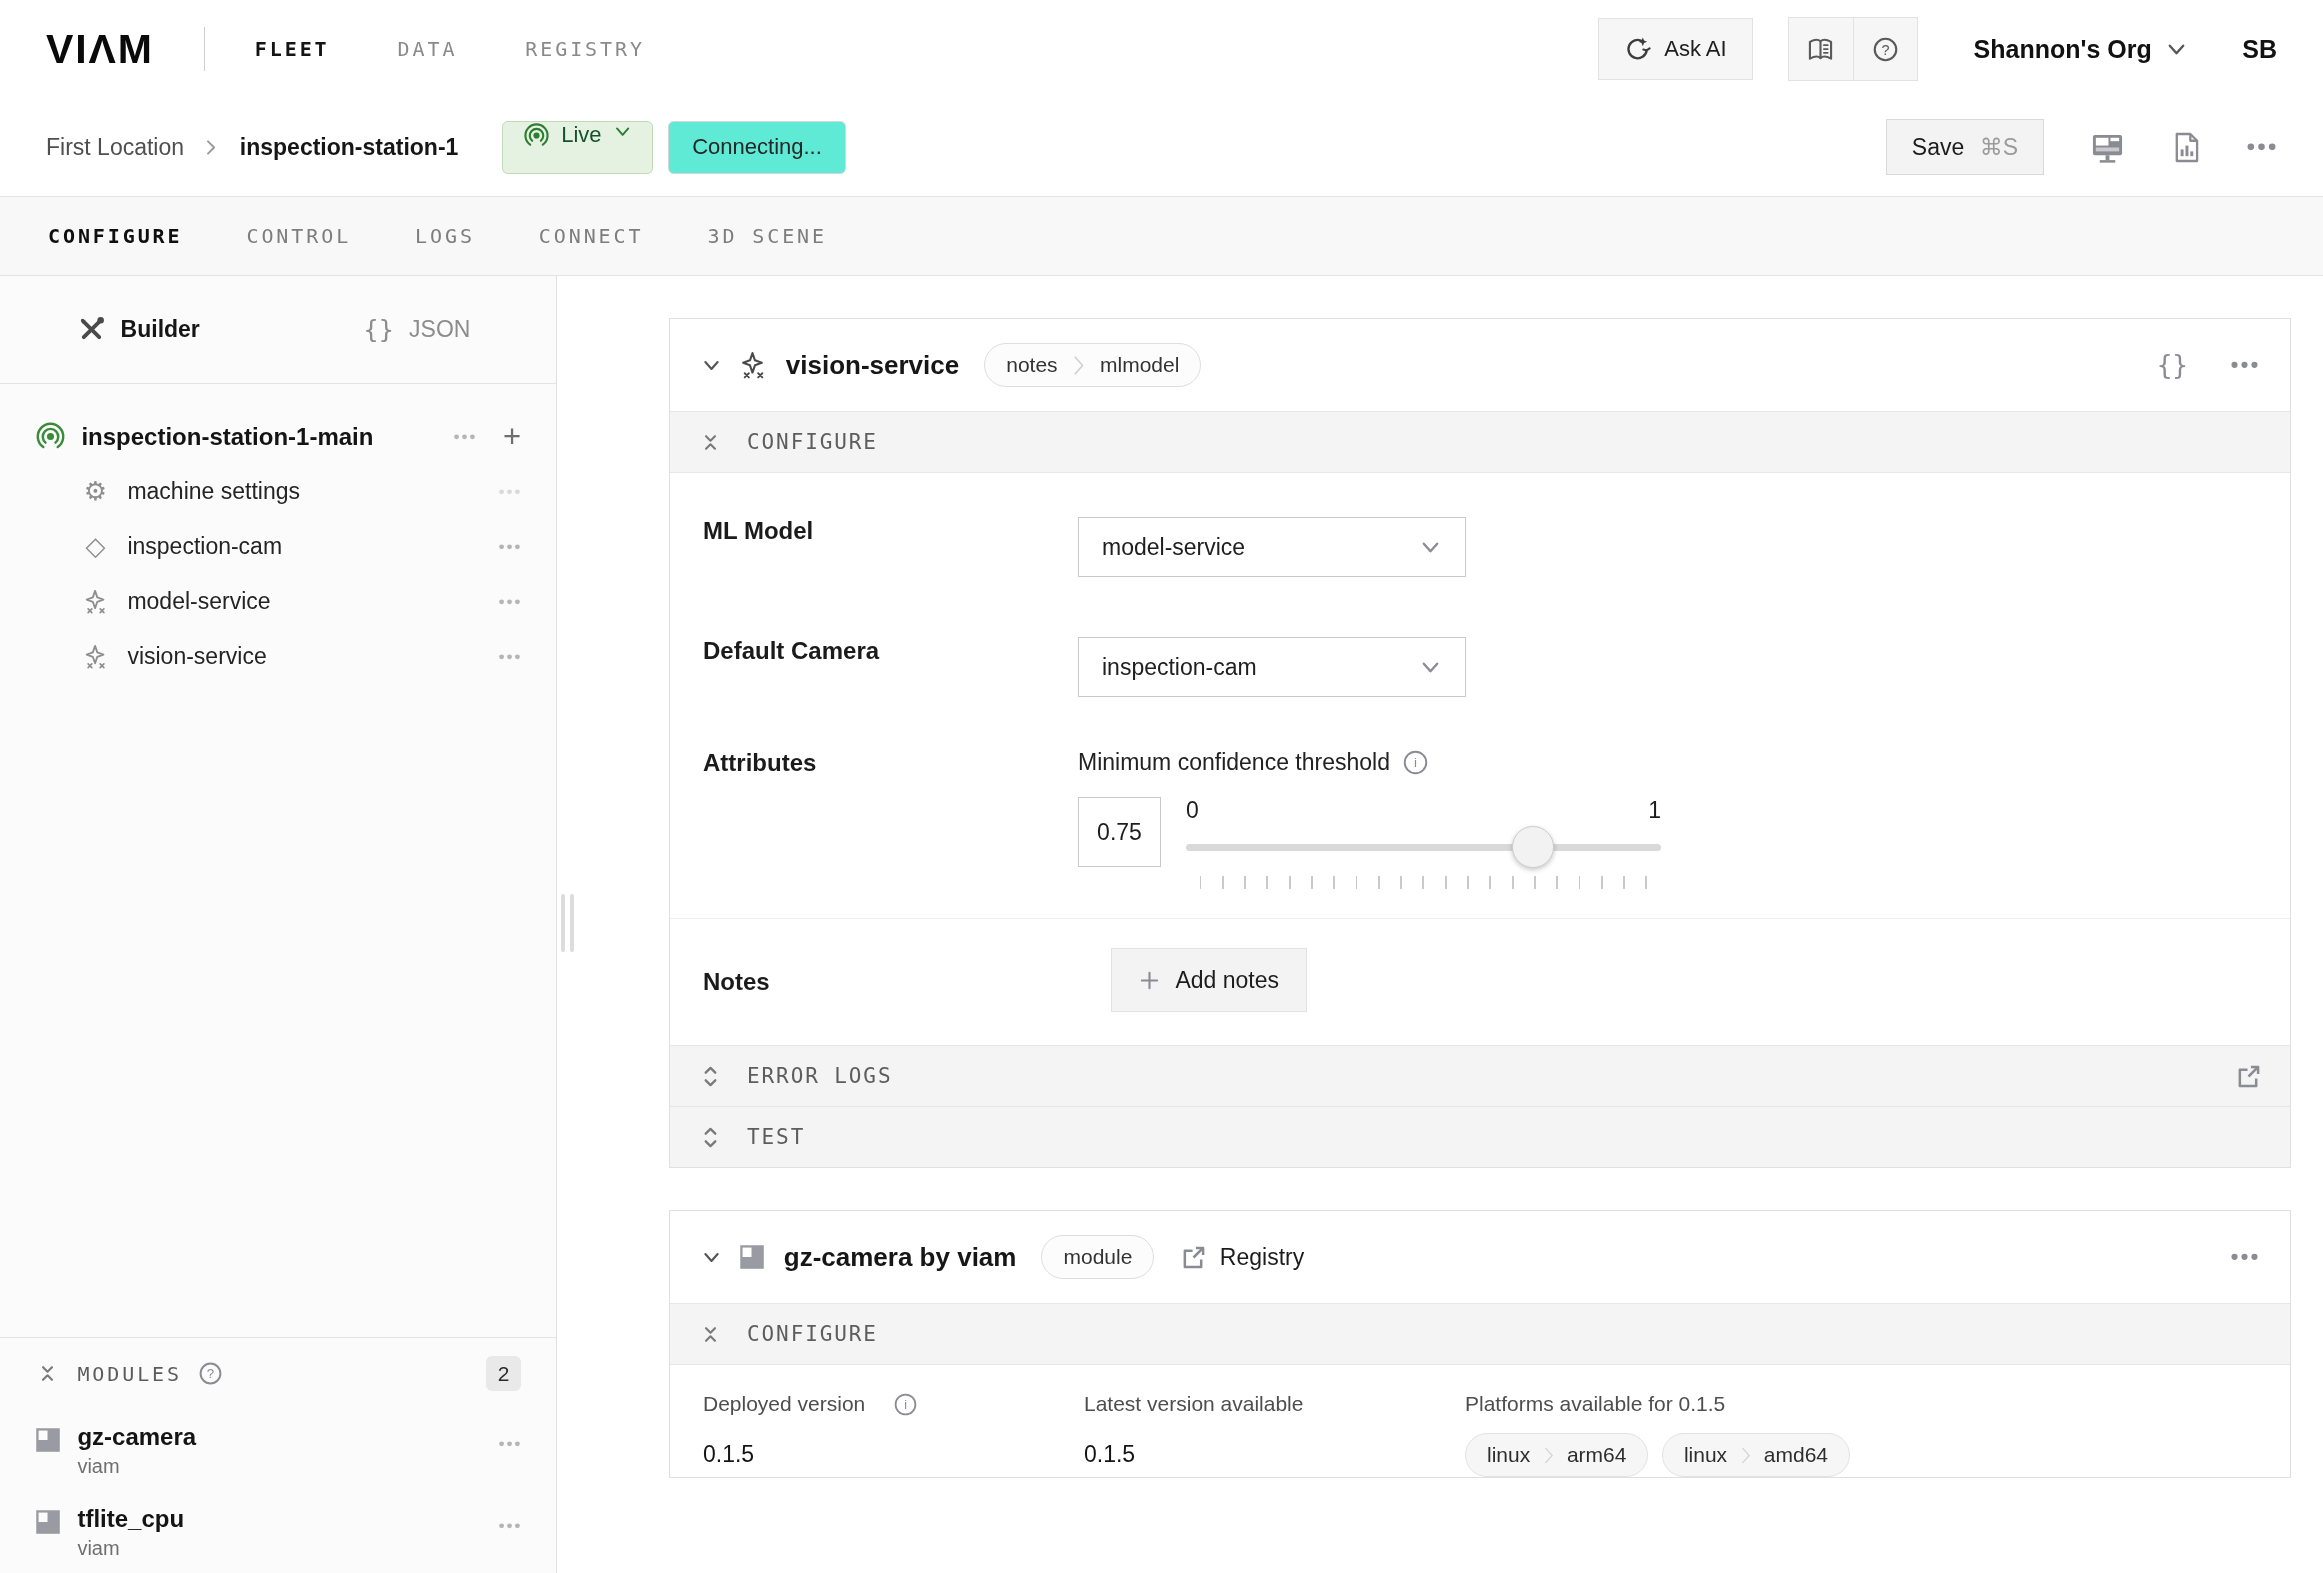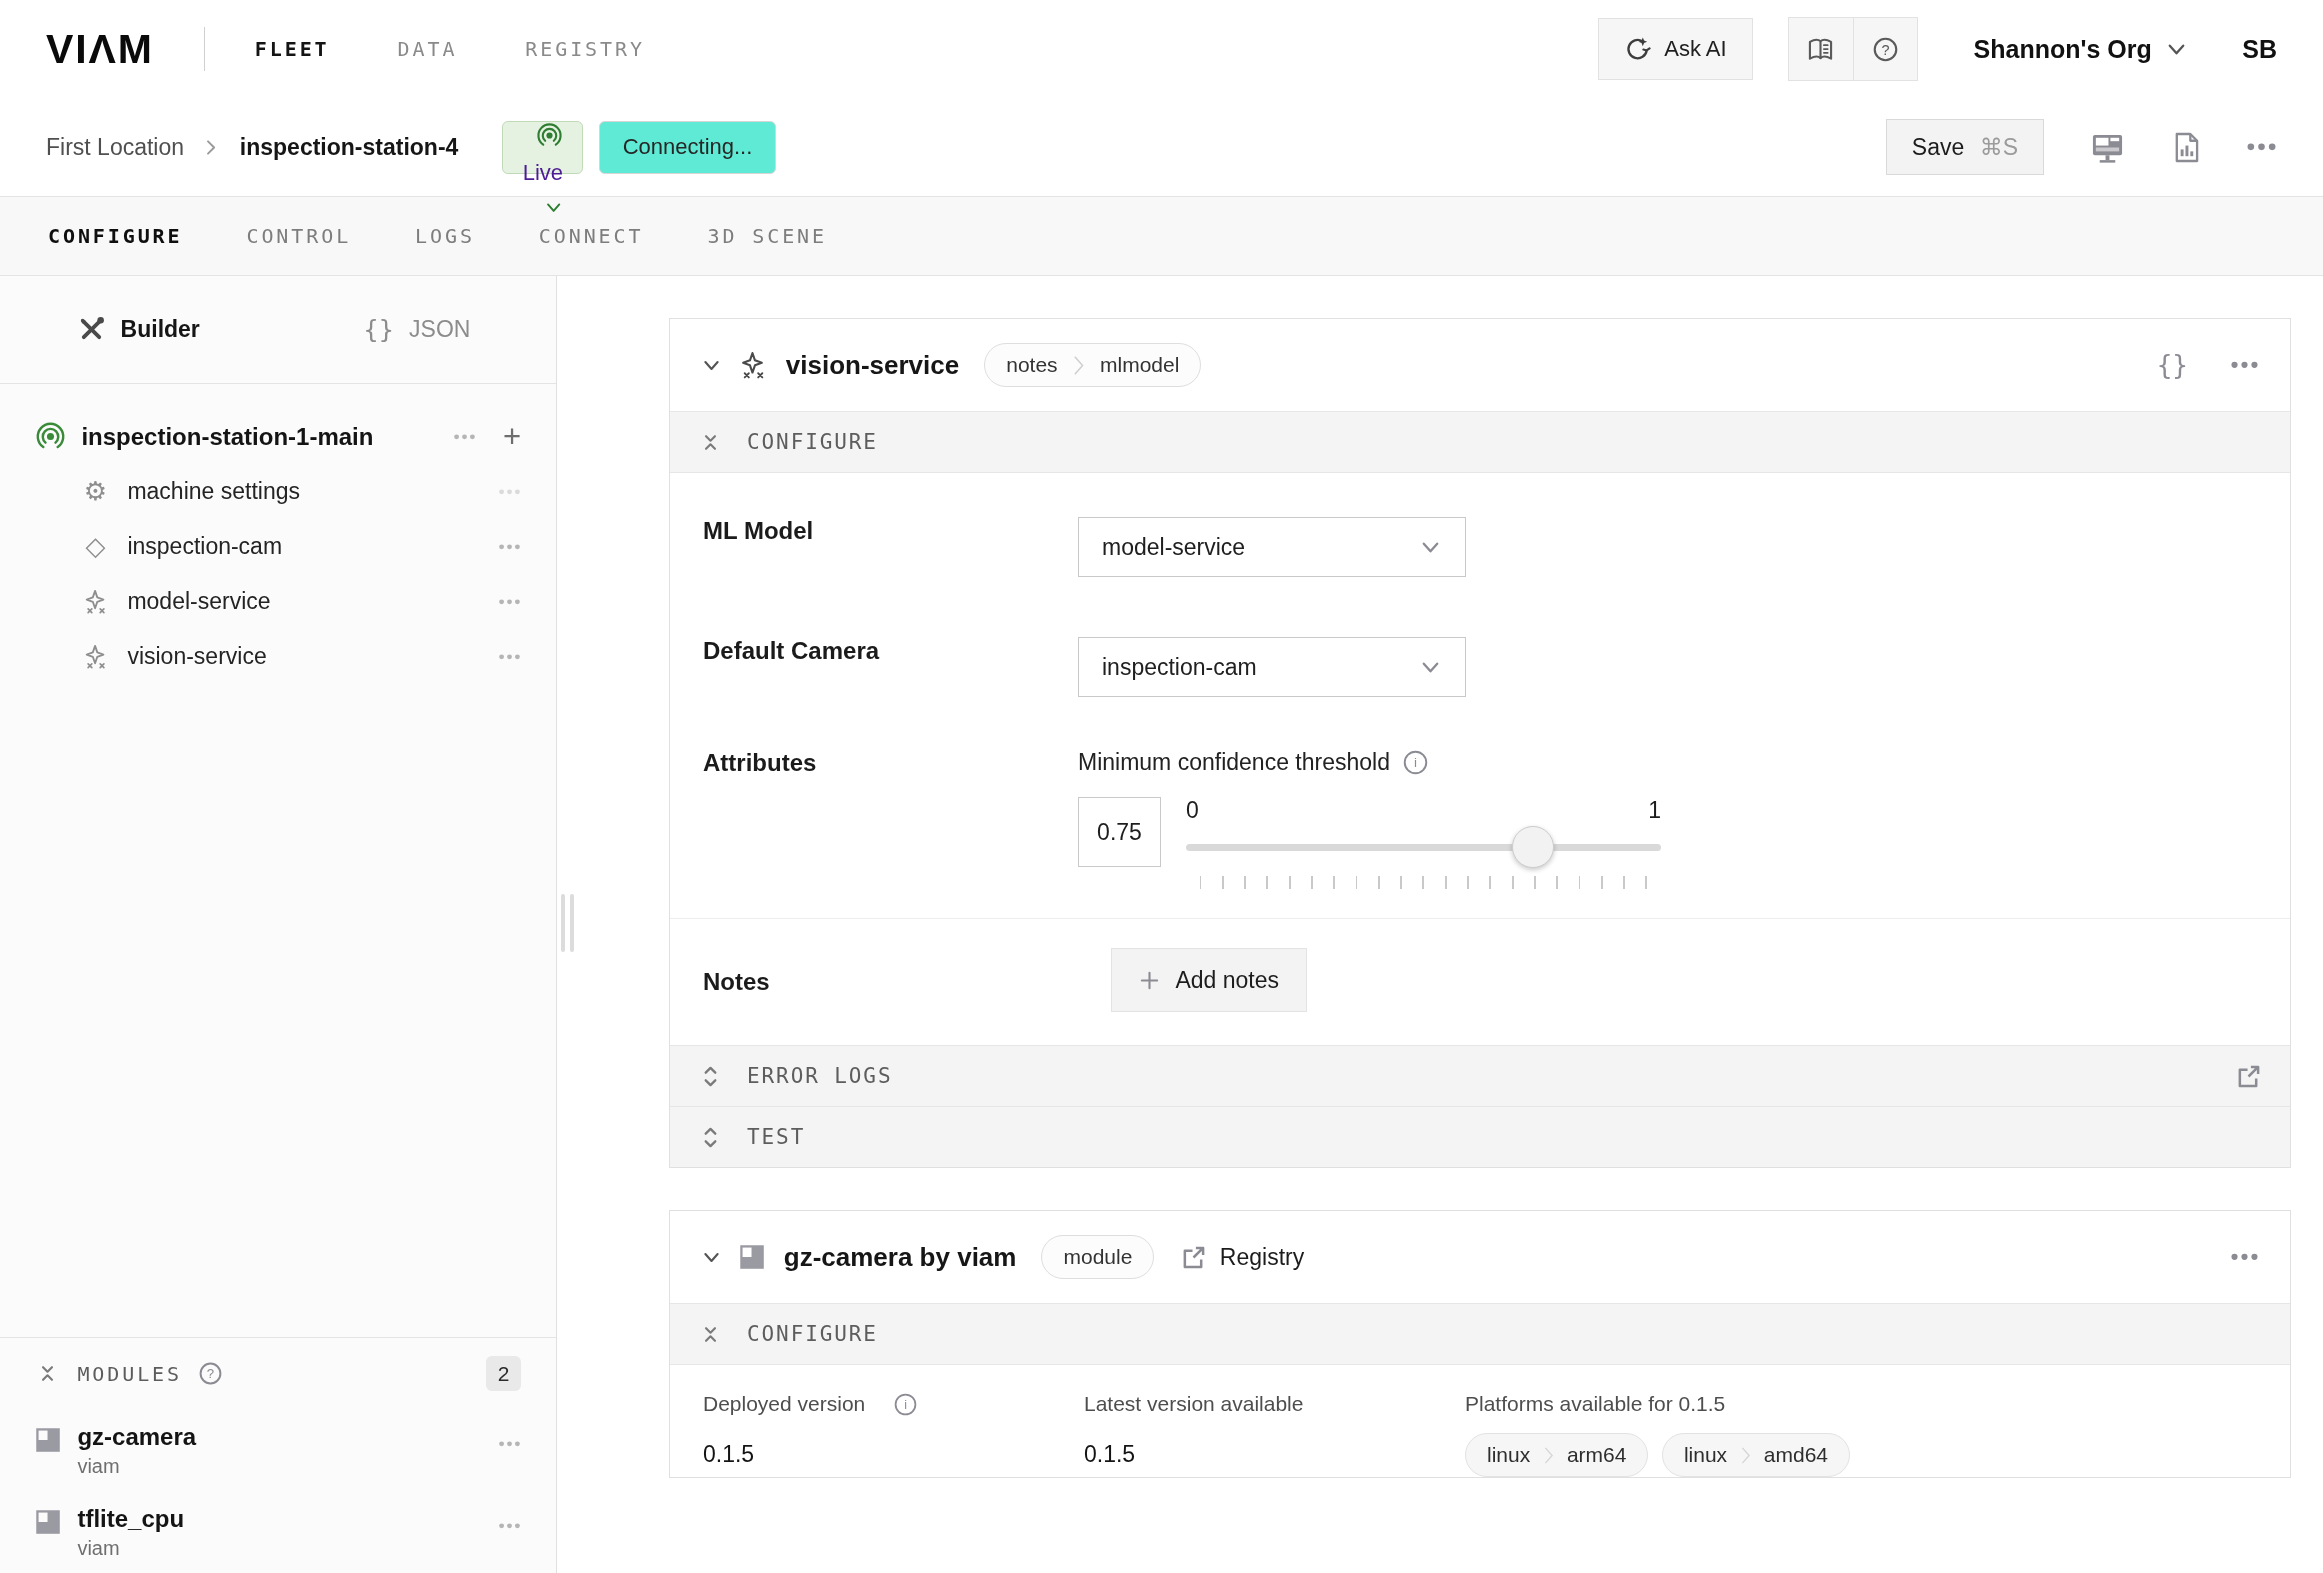--- a/index.html
+++ b/index.html
@@ -23,22 +23,22 @@
   .icon-group .igbtn + .igbtn { border-left:1px solid #e2e2e2; }
   .org-switcher { display:flex; align-items:center; gap:13.5px; margin-left:56px; cursor:pointer; }
   .org-name { font-size:25px; font-weight:bold; color:#111; }
   .avatar { margin-left:54px; font-size:25px; font-weight:bold; color:#111; cursor:pointer; }
 
   
   .machine-bar { height:99px; display:flex; align-items:center; padding:0 46px; border-bottom:1px solid #e4e4e4; background:#fff; }
   .crumb-loc { font-size:23px; color:#4f4f4f; cursor:pointer; }
   .crumb-sep { margin:0 17.4px; }
   .machine-name { font-size:23px; font-weight:bold; color:#161616; }
-  .live-pill { margin-left:44px; display:flex; align-items:flex-end; gap:11.6px; height:53px; padding:0 19.3px;
-    background:#e6f2e1; border:1px solid #c0dab8; border-radius:5.8px; color:#4c1d95; font-size:22px; cursor:pointer;flex-direction:column; }
+  .live-pill { margin-left:44px; display:flex; align-items:flex-start; gap:11.6px; height:53px; padding:0 19.3px;
+    background:#e6f2e1; border:1px solid #c0dab8; border-radius:5.8px; color:#14532d; font-size:22px; cursor:pointer; }
   .connecting-btn { margin-left:15.4px; height:53px; padding:0 23px; display:flex; align-items:center;
     background:#5eead4; border:1px solid #d6d6d6; border-radius:5.8px; font-size:22px; color:#262626; cursor:pointer; }
   .machine-bar-right { margin-left:auto; display:flex; align-items:center; gap:46px; }
   .save-btn { display:flex; align-items:center; gap:15.4px; height:56px; padding:0 25px;
     background:#f3f3f3; border:1px solid #d9d9d9; cursor:pointer; }
   .save-label { font-size:23px; color:#1c1c1c; }
   .save-shortcut { font-size:23px; color:#9b9b9b; }
   .mb-icon { cursor:pointer; }
 
   
@@ -270,21 +270,21 @@
   </div>
 </header>
 
 <div class="machine-bar">
   <span class="crumb-loc">First Location</span>
   <span class="crumb-sep">
       <svg width="21" height="21" viewBox="0 0 24 24" style="color:#9a9a9a">
         <use href="#i-chev-right"></use>
       </svg>
     </span>
-  <span class="machine-name">inspection-station-4</span>
+  <span class="machine-name">inspection-station-1</span>
   <div class="live-pill">
     <span>
         <svg width="27" height="27" viewBox="0 0 28 28" style="color:#2e7d32">
           <use href="#i-broadcast"></use>
         </svg>
       </span>
     <span>Live</span>
     <span>
         <svg width="19.3" height="19.3" viewBox="0 0 24 24" style="color:#2e7d32">
           <use href="#i-chev-down"></use>

